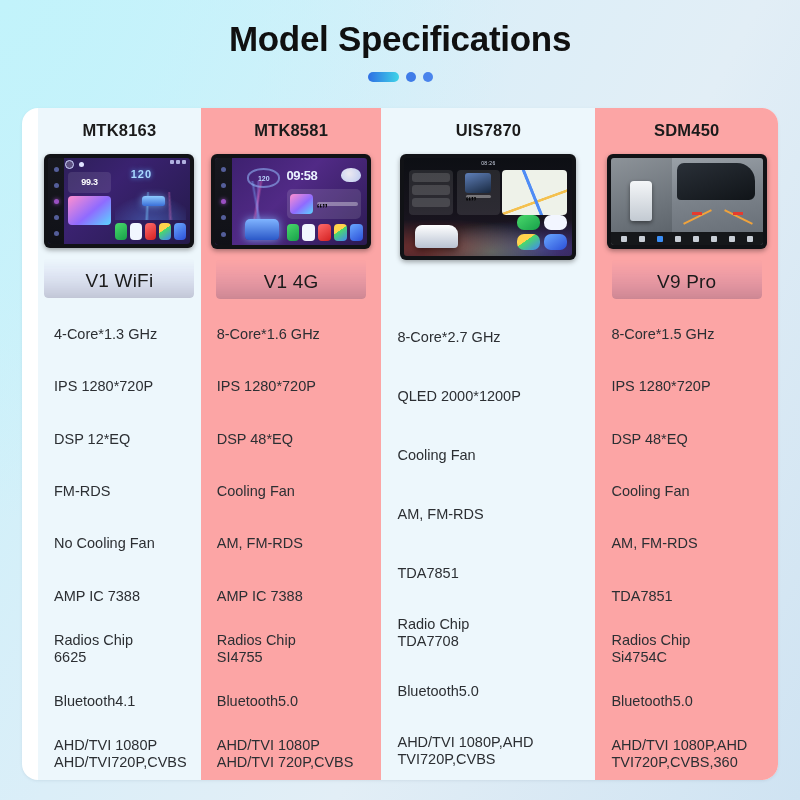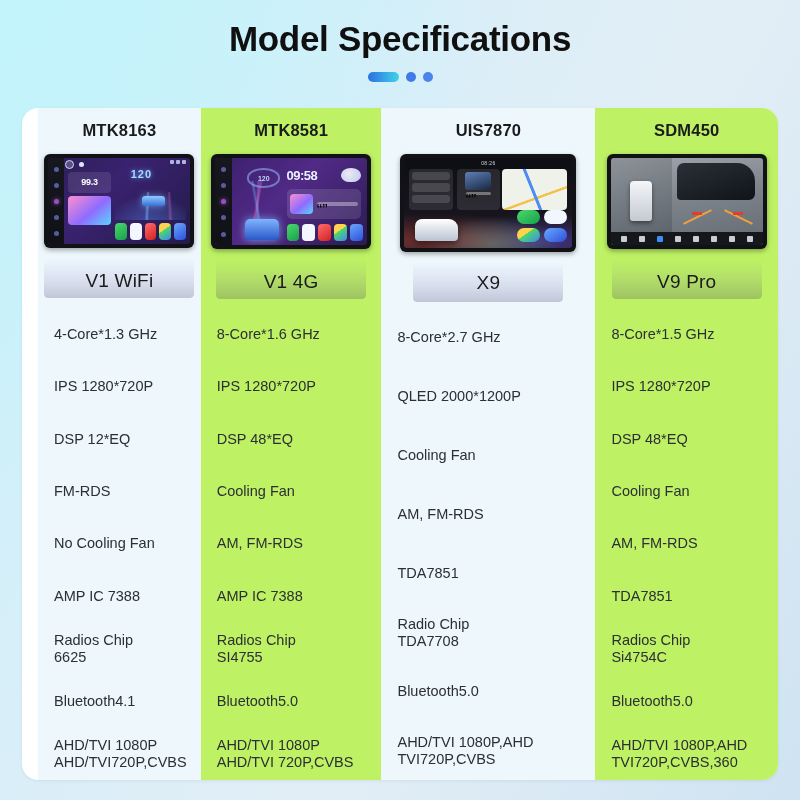--- a/index.html
+++ b/index.html
@@ -33,21 +33,21 @@
     left: 22px; top: 108px;
     width: 756px; height: 672px;
     background: #ffffff;
     border-radius: 16px;
     overflow: hidden;
     box-shadow: 0 1px 3px rgba(60,90,120,0.10);
     display: flex;
   }
   .col { height: 100%; display: flex; flex-direction: column; position: relative; }
   .col.tint { background: #edf7fc; }
-  .col.plain { background: #bef264; }
+  .col.plain { background: #fca5a5; }
   .col.c1 { width: 166px; margin-left: 16px; }
   .col.c2 { width: 196px; }
   .col.c3 { width: 232px; }
   .col.c4 { width: 198px; }
 
   .col-head {
     height: 44px;
     display: flex; align-items: center; justify-content: center;
     font-size: 16.5px; font-weight: 600; color: #1b1b1b;
     letter-spacing: 0.2px;
@@ -370,24 +370,20 @@
             <div class="x-glow"></div>
             <div class="x-car"></div>
             <div class="x-apps">
               <u class="a-green"></u>
               <u class="a-white"></u>
               <u class="a-map"></u>
               <u class="a-blue"></u>
             </div>
           </div>
         </div>
-        <div class="reflect">
-          <span class="mirror"></span>
-          <span class="model-name">X9</span>
-        </div>
       </div>
 
       <div class="specs">
         <div class="spec">8-Core*2.7 GHz</div>
         <div class="spec">QLED 2000*1200P</div>
         <div class="spec">Cooling Fan</div>
         <div class="spec">AM, FM-RDS</div>
         <div class="spec">TDA7851</div>
         <div class="spec">Radio Chip
 TDA7708</div>

